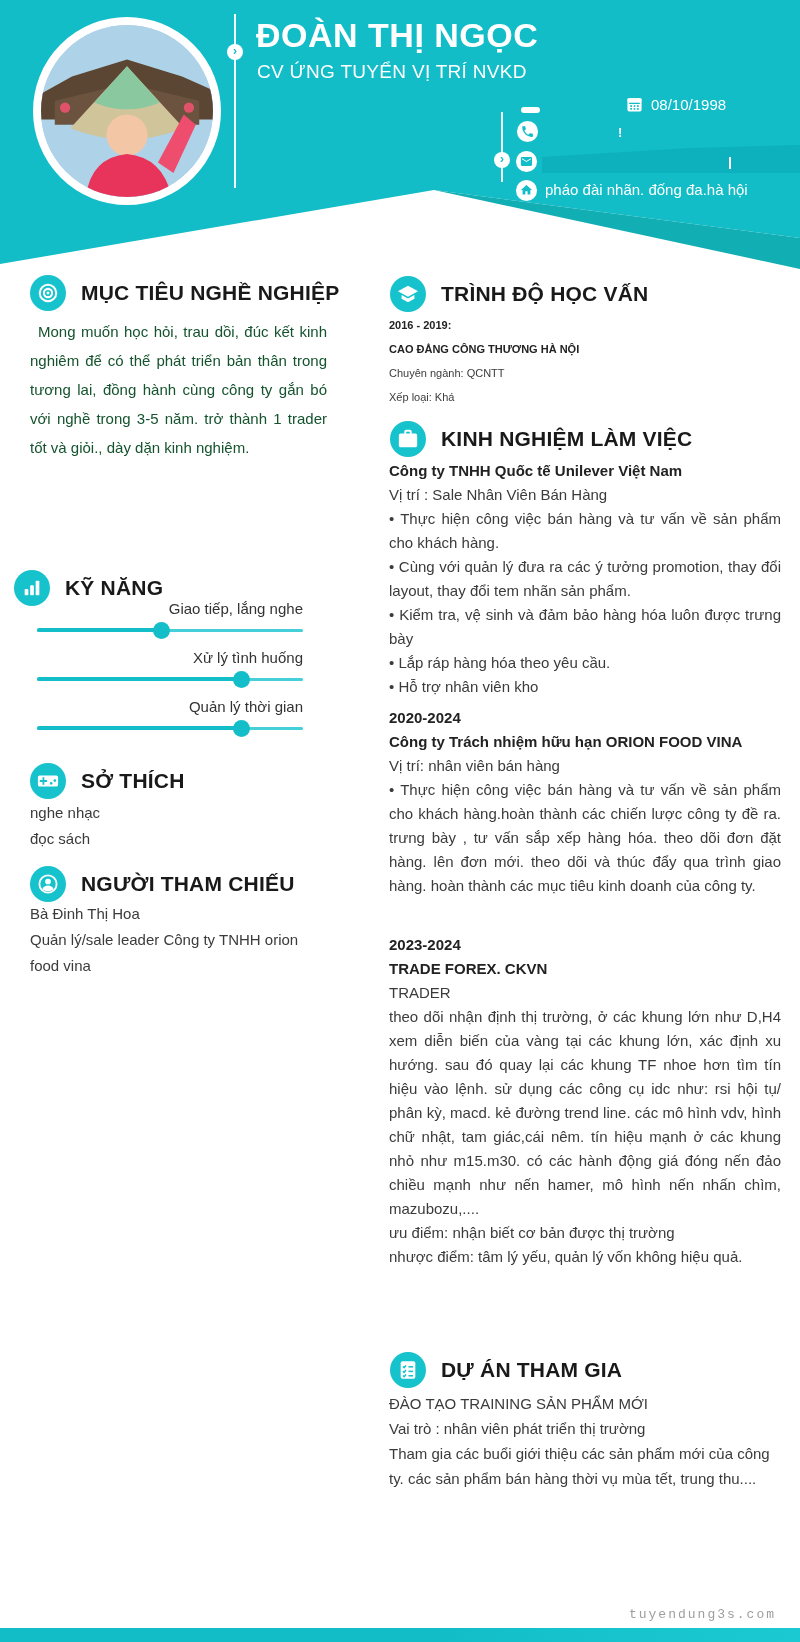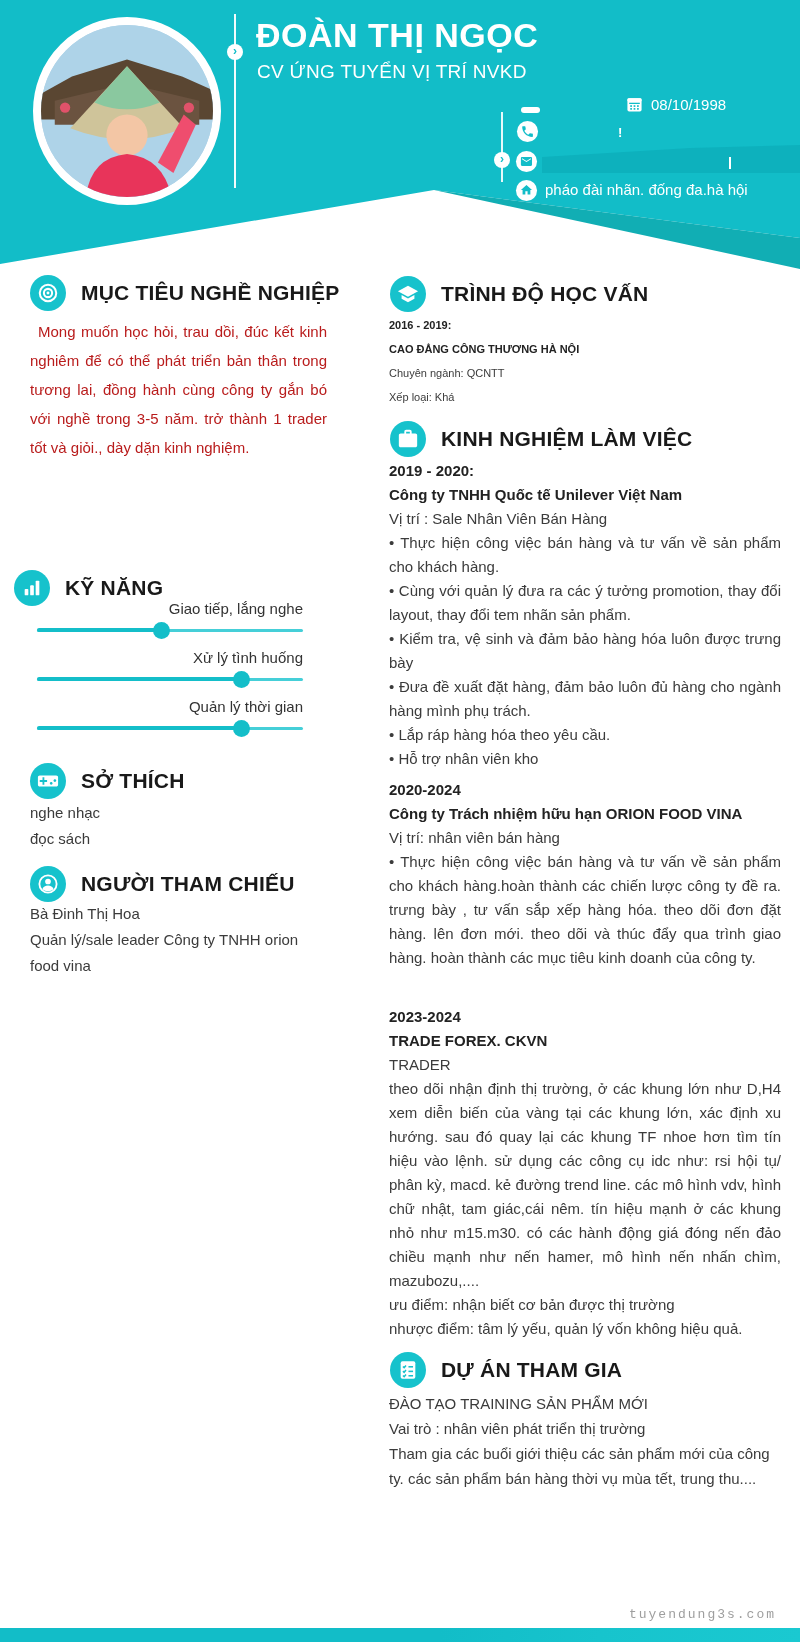--- a/index.html
+++ b/index.html
@@ -29,21 +29,21 @@
   .art-excl{position:absolute;left:618px;top:125px;color:#ffffff;font-size:13px;font-weight:700;}
   .art-tick{position:absolute;left:729px;top:157px;width:2px;height:12px;background:#ffffff;}
 
   
   .sec-h{position:absolute;display:flex;align-items:center;gap:15px;}
   .sec-ic{width:36px;height:36px;border-radius:50%;background:#16c2cc;flex:0 0 auto;
           display:flex;align-items:center;justify-content:center;}
   .sec-ic svg{width:22px;height:22px;display:block;}
   .sec-t{font-size:21px;font-weight:700;color:#191919;letter-spacing:.2px;white-space:nowrap;}
 
-  .para{position:absolute;font-size:15px;color:#b91c1c;}
+  .para{position:absolute;font-size:15px;color:#14532d;}
   .just{text-align:justify;}
 
   
   .obj-body{left:30px;top:317px;width:297px;line-height:29px;text-indent:8px;}
   .skills-list{position:absolute;left:37px;top:600px;width:266px;}
   .skill-row{margin-bottom:9px;text-align:right;}
   .skill-label{font-size:15px;color:#333333;margin-bottom:4px;}
   .skill-slider{position:relative;width:266px;height:19px;}
   .sk-rest{position:absolute;left:0;right:0;top:8px;height:2.5px;background:#45cfd8;border-radius:2px;}
   .sk-fill{position:absolute;left:0;top:7px;height:4px;background:#14bec9;border-radius:2px;}
@@ -240,27 +240,25 @@
   <div class="sec-h" style="left:390px;top:421px;">
     <span class="sec-ic">
       <svg viewBox="0 0 24 24" fill="#ffffff">
         <path d="M20 6h-4V4c0-1.11-.89-2-2-2h-4c-1.11 0-2 .89-2 2v2H4c-1.11 0-1.99.89-1.99 2L2 19c0 1.11.89 2 2 2h16c1.11 0 2-.89 2-2V8c0-1.11-.89-2-2-2zm-6 0h-4V4h4v2z"></path>
         </svg>
     </span>
     <span class="sec-t">KINH NGHIỆM LÀM VIỆC</span>
   </div>
   <div class="jobs" id="jobs">
       <div class="job">
-        <p class="b">2019 - 2020:</p>
         <p class="b">Công ty TNHH Quốc tế Unilever Việt Nam</p>
         <p class="">Vị trí : Sale Nhân Viên Bán Hàng</p>
         <p class="bullet">• Thực hiện công việc bán hàng và tư vấn về sản phẩm cho khách hàng.</p>
         <p class="bullet">• Cùng với quản lý đưa ra các ý tưởng promotion, thay đổi layout, thay đổi tem nhãn sản phẩm.</p>
         <p class="bullet">• Kiểm tra, vệ sinh và đảm bảo hàng hóa luôn được trưng bày</p>
-        <p class="bullet">• Đưa đề xuất đặt hàng, đảm bảo luôn đủ hàng cho ngành hàng mình phụ trách.</p>
         <p class="bullet">• Lắp ráp hàng hóa theo yêu cầu.</p>
         <p class="bullet">• Hỗ trợ nhân viên kho</p>
       </div>
       <div class="job">
         <p class="b">2020-2024</p>
         <p class="b">Công ty Trách nhiệm hữu hạn ORION FOOD VINA</p>
         <p class="">Vị trí: nhân viên bán hàng</p>
         <p class="bullet">• Thực hiện công việc bán hàng và tư vấn về sản phẩm cho khách hàng.hoàn thành các chiến lược công ty đề ra. trưng bày , tư vấn sắp xếp hàng hóa. theo dõi đơn đặt hàng. lên đơn mới. theo dõi và thúc đẩy qua trình giao hàng. hoàn thành các  mục tiêu kinh doanh của công ty.</p>
       </div>
       <div class="job">

